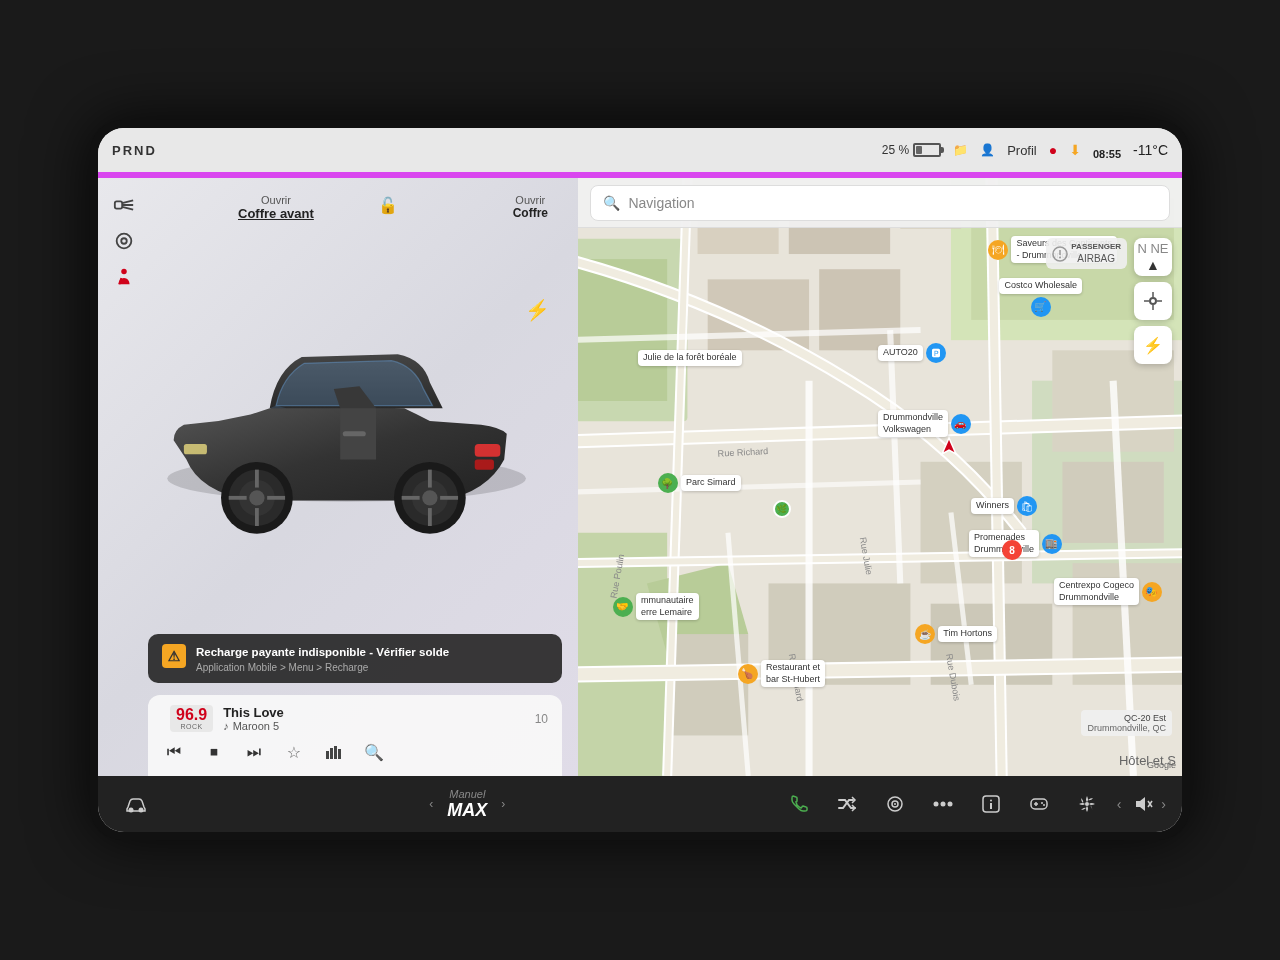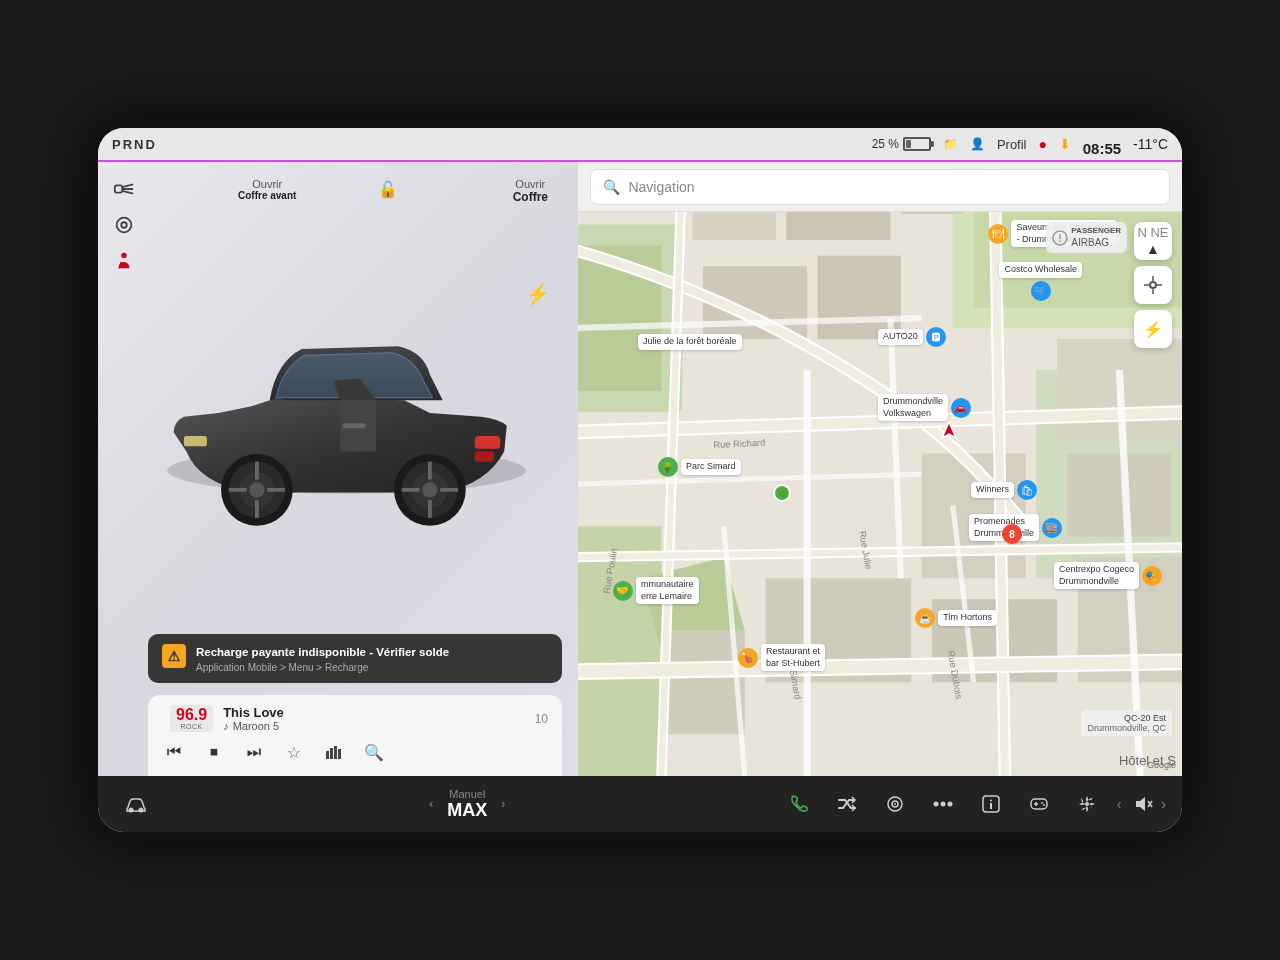--- a/index.html
+++ b/index.html
@@ -28,27 +28,27 @@
       background: #f0f0f0;
       border-radius: 26px;
       overflow: hidden;
       display: flex;
       flex-direction: column;
       position: relative;
     }
 
     
     .status-bar {
-      height: 34px;
+      height: 50px;
       background: #e8e8e8;
       display: flex;
       align-items: center;
       justify-content: space-between;
       padding: 0 14px;
-      border-bottom: 2px solid #d946ef;
+      border-bottom: 6px solid #d946ef;
       flex-shrink: 0;
       text-align: center;
     }
     .prnd {
       font-size: 13px;
       font-weight: 600;
       color: #333;
       letter-spacing: 2px;
     }
     .status-center {
@@ -86,21 +86,21 @@
       background: #555;
       border-radius: 0 2px 2px 0;
     }
     .battery-fill {
       width: 25%;
       height: 100%;
       background: #666;
       border-radius: 1px;
     }
     .status-time {
-      font-size: 15px;
+      font-size: 11px;
       font-weight: 600;
       color: #222;
       margin-top: 8px;
     }
     .status-temp {
       font-size: 14px;
       font-weight: 500;
       color: #222;
     }
 
@@ -349,20 +349,21 @@
     }
     .passenger-airbag {
       position: absolute;
       top: 60px;
       right: 55px;
       background: rgba(240,240,240,0.9);
       border-radius: 6px;
       padding: 4px 6px;
       font-size: 9px;
       color: #555;
+      text-align: center;
       line-height: 1.3;
       z-index: 20;
     }
 
     
     .taskbar {
       height: 56px;
       background: #222;
       display: flex;
       align-items: center;
@@ -545,21 +546,21 @@
               <path d="M6 20c0-4 2.5-7 6-7s6 3 6 7"></path>
               <line x1="9" y1="13" x2="7" y2="20" stroke="#d0021b" stroke-width="2"></line>
             </svg>
           </div>
         </div>
 
         <div class="car-area">
 
           <div style="position:absolute;top:16px;left:140px;text-align:center;">
             <div style="font-size:11px;color:#555;">Ouvrir</div>
-            <div style="font-size:10px;font-weight:600;color:#222;">Coffre avant</div>
+            <div style="font-size:13px;font-weight:600;color:#222;text-decoration:underline;">Coffre avant</div>
           </div>
 
           <div style="position:absolute;top:18px;left:280px;font-size:16px;color:#555;">🔓</div>
 
           <div style="position:absolute;top:16px;right:30px;text-align:center;">
             <div style="font-size:11px;color:#555;">Ouvrir</div>
             <div style="font-size:12px;font-weight:600;color:#222;">Coffre</div>
           </div>
 
           <div style="position:absolute;top:120px;right:28px;font-size:20px;color:#f5a623;">⚡</div>
@@ -847,21 +848,21 @@
       <div class="task-btn">
         <svg width="22" height="18" viewBox="0 0 22 18" fill="none">
           <path d="M3 12 L5 6 Q6 4 8 4 L14 4 Q16 4 17 6 L19 12 L20 14 L20 16 L2 16 L2 14 Z" stroke="#ccc" stroke-width="1.5" fill="none"></path>
           <circle cx="6" cy="15" r="2.5" fill="#ccc"></circle>
           <circle cx="16" cy="15" r="2.5" fill="#ccc"></circle>
         </svg>
       </div>
 
       <div class="fan-control">
         <span class="fan-arrows nav-arrows-btn">‹</span>
-        <div style="display:flex;flex-direction:column;align-items:center;">
+        <div style="display:flex;flex-direction:column;align-items:center;font-style:italic;">
           <span class="fan-label">Manuel</span>
           <span class="fan-value">MAX</span>
         </div>
         <span class="fan-arrows nav-arrows-btn">›</span>
       </div>
 
       <div class="task-btn">
         <svg width="20" height="20" viewBox="0 0 20 20" fill="none">
           <path d="M4 2 Q3 2 3 4 L3 6 Q3 8 5 10 L10 15 Q12 17 14 17 L16 17 Q18 17 18 16 L18 14 Q18 13 17 13 L14 12 Q13 12 13 13 L12 14 Q10 13 8 11 L7 8 Q8 8 8 7 L8 4 Q8 3 7 3 Z" stroke="#4caf50" stroke-width="1.5" fill="none"></path>
         </svg>

